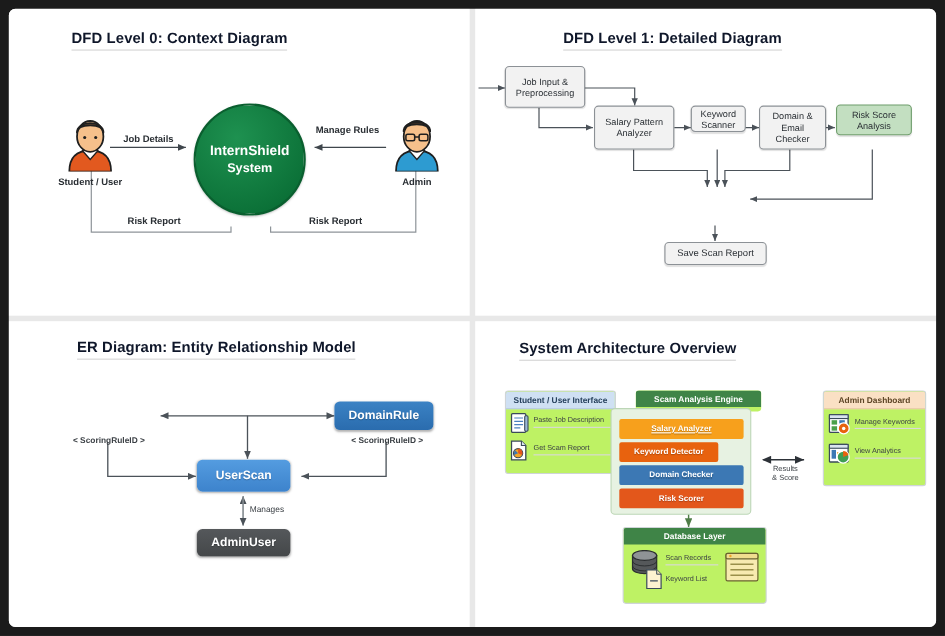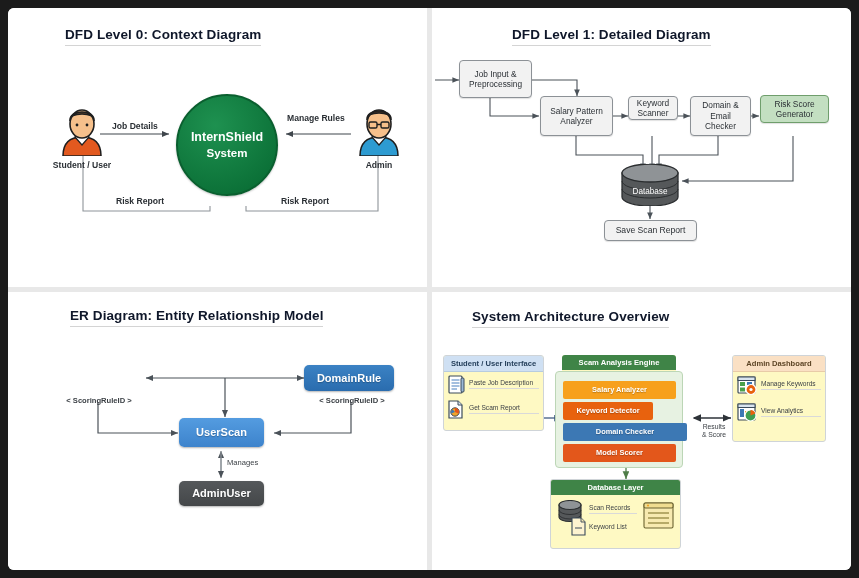--- a/index.html
+++ b/index.html
@@ -124,24 +124,25 @@
   .er-rel{
     position:absolute;
     font-size:7.6px;
     color:#3a3f44;
     white-space:nowrap;
   }
 
   
   .arch-card{
     position:absolute;
-    background:#fef9c3;
+    background:#bef264;
     border:1px solid #cfd4d8;
     border-radius:3px;
     overflow:hidden;
+    margin-left:16px;
   }
   .arch-head{
     font-size:7.6px;
     font-weight:bold;
     text-align:center;
     padding:3px 2px;
     white-space:nowrap;
   }
   .arch-head.blue{ background:#cfe0f3; color:#26405c; border-bottom:1px solid #b7ccdf;}
   .arch-head.peach{ background:#fae0c4; color:#5d4526; border-bottom:1px solid #e8cba8;}
@@ -291,33 +292,24 @@
     <div class="proc-box" style="left:258px; top:88px; width:61px; height:40px;">
       <span>
         <span>Domain &amp;</span><br>
         <span>Email Checker</span>
       </span>
     </div>
 
     <div class="proc-box green" style="left:328px; top:87px; width:69px; height:28px;">
       <span>
         <span>Risk Score</span><br>
-        <span>Generator</span>
+        <span>Analysis</span>
       </span>
     </div>
 
-    <div class="db-cyl" style="left:188px; top:156px; width:60px; height:42px;">
-      <svg width="60" height="42" viewBox="0 0 60 42">
-        <path d="M2,9 L2,33 a28,9 0 0 0 56,0 L58,9 Z" fill="#55585a" stroke="#2b2e30" stroke-width="1.3"></path>
-        <ellipse cx="30" cy="9" rx="28" ry="9" fill="#8f9396" stroke="#2b2e30" stroke-width="1.3"></ellipse>
-        <path d="M2,17 a28,9 0 0 0 56,0" fill="none" stroke="#2b2e30" stroke-width="1"></path>
-        <path d="M2,25 a28,9 0 0 0 56,0" fill="none" stroke="#2b2e30" stroke-width="1"></path>
-      </svg>
-      <div class="lbl">Database</div>
-    </div>
 
     <div class="proc-box" style="left:172px; top:212px; width:93px; height:21px; font-size:8.6px;">
       <span>Save Scan Report</span>
     </div>
   </div>
 
   <div class="panel">
     <div class="panel-title" style="left:62px; top:16px;">ER Diagram: Entity Relationship Model</div>
 
     <svg class="layer">
@@ -411,31 +403,31 @@
         <span class="txt">Get Scam Report</span>
       </div>
     </div>
 
     <div class="arch-card" style="left:130px; top:63px; width:114px; height:19px; border:none;">
       <div class="arch-head green">Scam Analysis Engine</div>
     </div>
 
     <div class="engine-body" style="left:123px; top:79px; width:128px; height:97px;"></div>
 
-    <div class="mod" style="left:131px; top:89px; width:113px; height:18px; background:#f7a01c;">
+    <div class="mod" style="left:131px; top:89px; width:113px; height:18px; background:#f7a01c;text-decoration:underline;">
       <span>Salary Analyzer</span>
     </div>
     <div class="mod" style="left:131px; top:110px; width:90px; height:18px; background:#e8620e;">
       <span>Keyword Detector</span>
     </div>
-    <div class="mod" style="left:131px; top:131px; width:124px; height:18px; background:#3c78b4;align-items:center;">
+    <div class="mod" style="left:131px; top:131px; width:113px; height:18px; background:#3c78b4;align-items:center;">
       <span>Domain Checker</span>
     </div>
     <div class="mod" style="left:131px; top:152px; width:113px; height:18px; background:#e3571b;">
-      <span>Model Scorer</span>
+      <span>Risk Scorer</span>
     </div>
 
     <div class="arch-conn-lbl" style="left:264px; top:131px; width:36px;">
       <span>Results</span><br>
       <span>&amp; Score</span>
     </div>
 
     <div class="arch-card" style="left:300px; top:63px; width:94px; height:87px;">
       <div class="arch-head peach">Admin Dashboard</div>
       <div class="arch-item">

